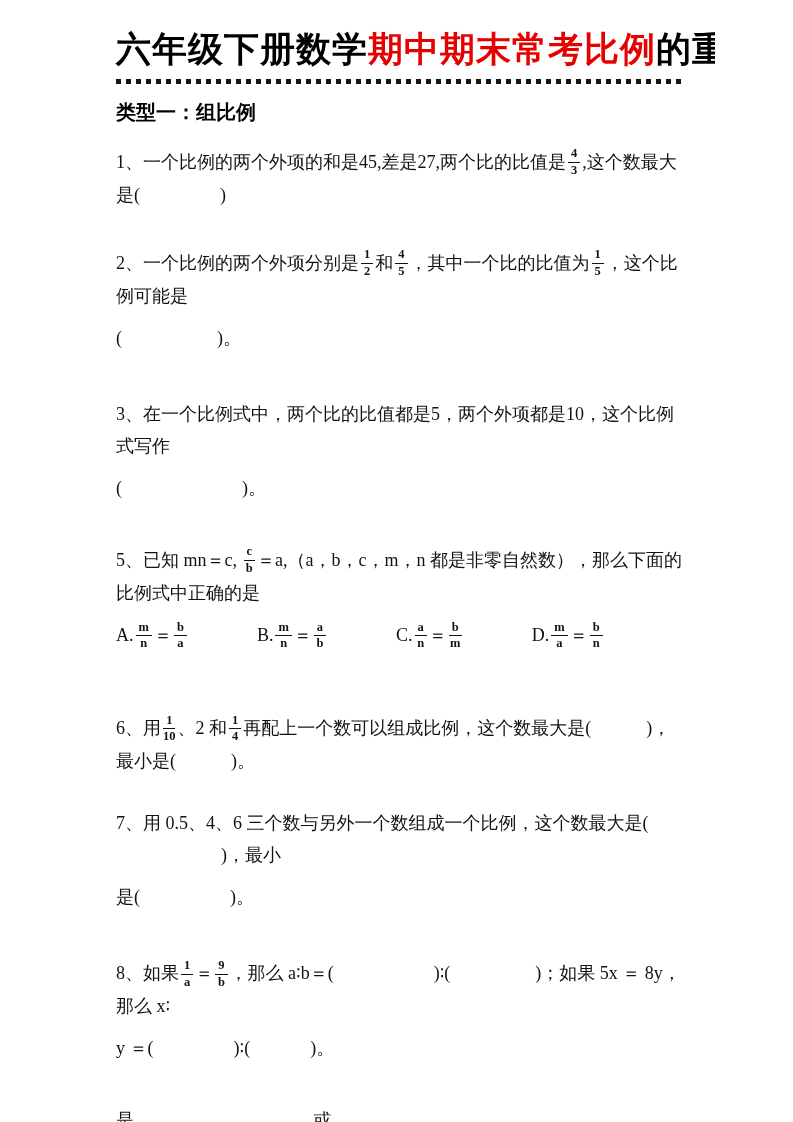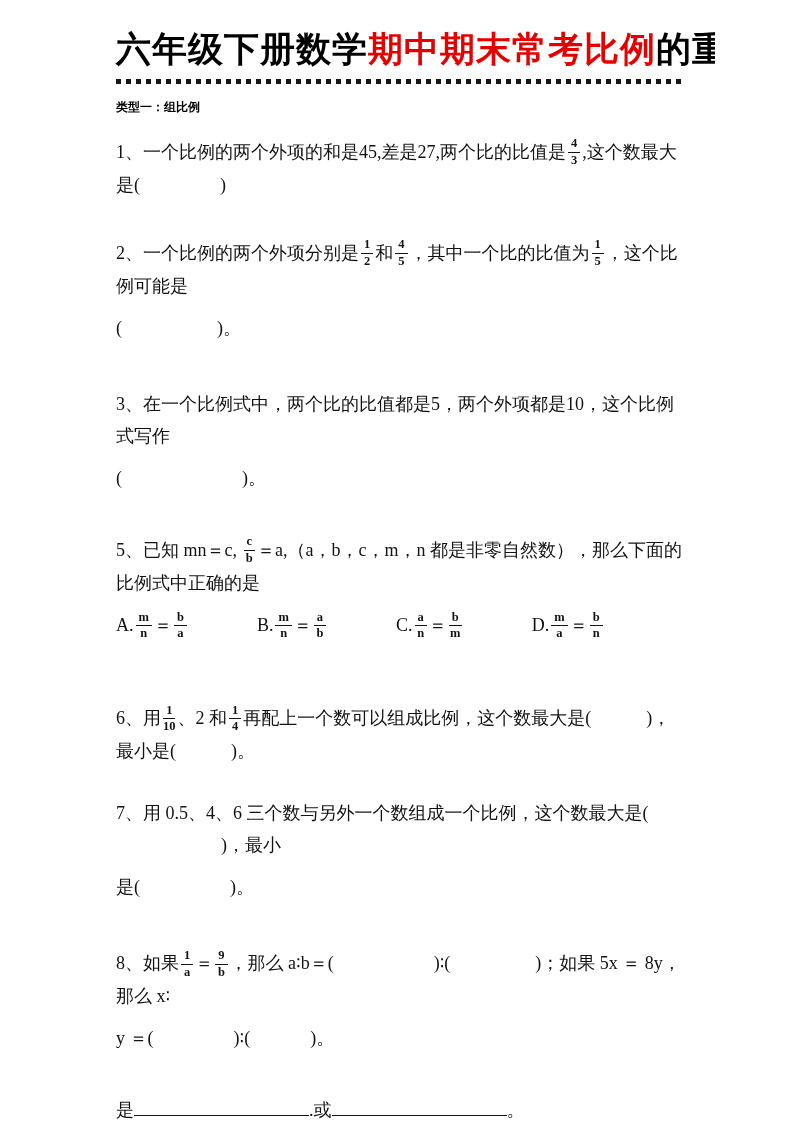--- a/index.html
+++ b/index.html
@@ -32,21 +32,21 @@
   }
   .divider {
     height: 5px;
     margin-top: 7px;
     background: repeating-linear-gradient(to right, #161616 0 5px, transparent 5px 10px);
   }
   .section-heading {
     margin-top: 15px;
     font-family: "Liberation Sans", "DejaVu Sans", sans-serif;
     font-weight: 700;
-    font-size: 12px;
+    font-size: 20px;
     color: #000000;
   }
   .questions { }
   .question { }
   .question:nth-of-type(1) { margin-top: 20px; }
   .question:nth-of-type(2) { margin-top: 36px; }
   .question:nth-of-type(3) { margin-top: 44px; }
   .question:nth-of-type(4) { margin-top: 40px; }
   .question:nth-of-type(5) { margin-top: 60px; }
   .question:nth-of-type(6) { margin-top: 30px; }

